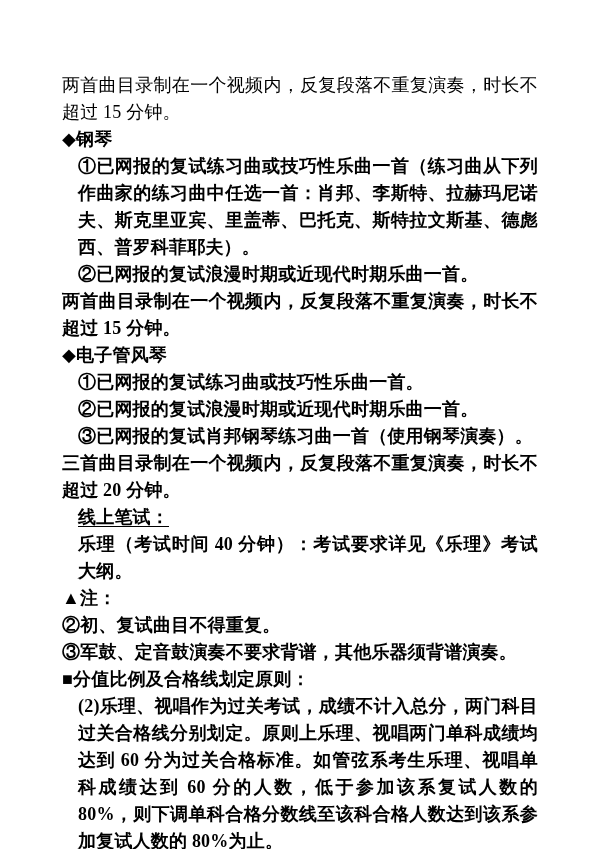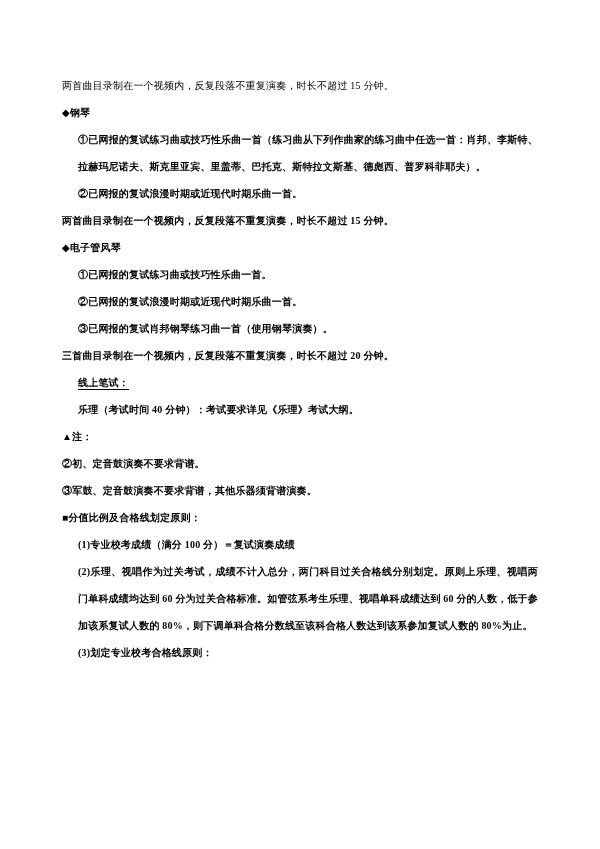--- a/index.html
+++ b/index.html
@@ -30,21 +30,21 @@
   }
   .pad {
     padding-left: 16px;
     font-weight: bold;
   }
   .blk {
     margin: 0;
   }
   
   .para {
-    font-size: 10px;
+    font-size: 18px;
     line-height: 27px;
     letter-spacing: 0.2px;
     text-align: justify;
     text-justify: inter-ideograph;
   }
   .para.pad {
     padding-left: 16px;
     text-indent: 0;
   }
 </style>
@@ -74,25 +74,24 @@
   <div class="para blk bold">三首曲目录制在一个视频内，反复段落不重复演奏，时长不超过 20 分钟。</div>
 
 
   <div class="para blk pad bold underline">线上笔试：</div>
 
   <div class="para blk pad">乐理（考试时间 40 分钟）：考试要求详见《乐理》考试大纲。</div>
 
   <div class="para blk bold">▲注：</div>
 
 
-  <div class="para blk bold">②初、定音鼓演奏不要求背谱。</div>
+  <div class="para blk bold">②初、复试曲目不得重复。</div>
 
   <div class="para blk bold">③军鼓、定音鼓演奏不要求背谱，其他乐器须背谱演奏。</div>
 
   <div class="para blk bold">■分值比例及合格线划定原则：</div>
 
-  <div class="para blk pad">(1)专业校考成绩（满分 100 分）＝复试演奏成绩</div>
 
   <div class="para blk pad">(2)乐理、视唱作为过关考试，成绩不计入总分，两门科目过关合格线分别划定。原则上乐理、视唱两门单科成绩均达到 60 分为过关合格标准。如管弦系考生乐理、视唱单科成绩达到 60 分的人数，低于参加该系复试人数的 80%，则下调单科合格分数线至该科合格人数达到该系参加复试人数的 80%为止。</div>
 
   <div class="para blk pad">(3)划定专业校考合格线原则：</div>
 
 </div>
 
 </body></html>

